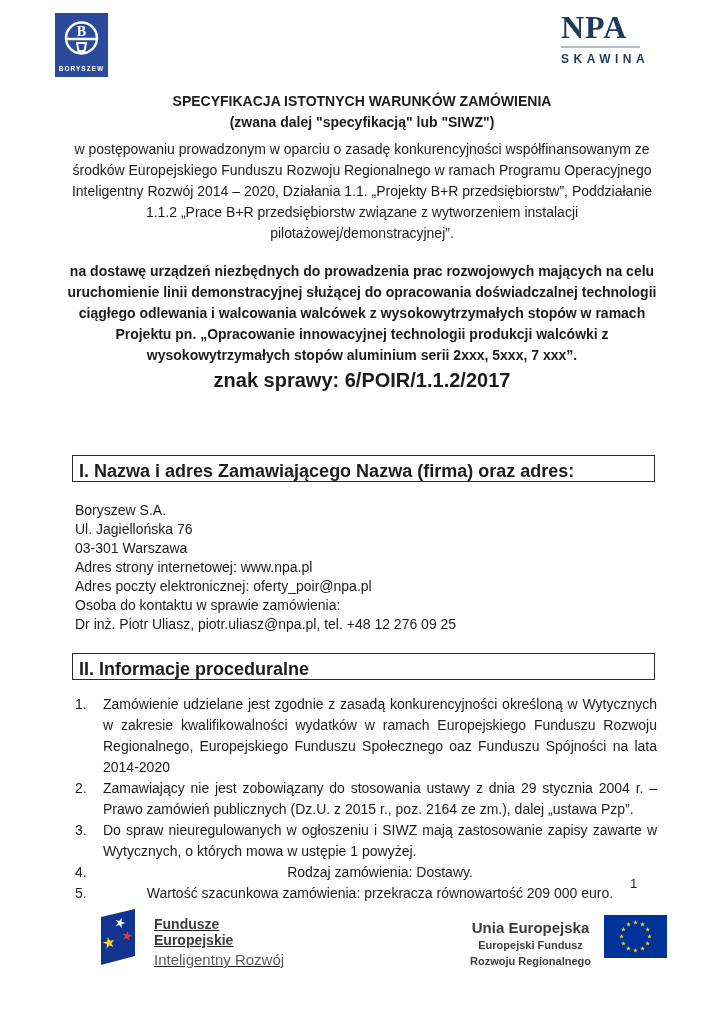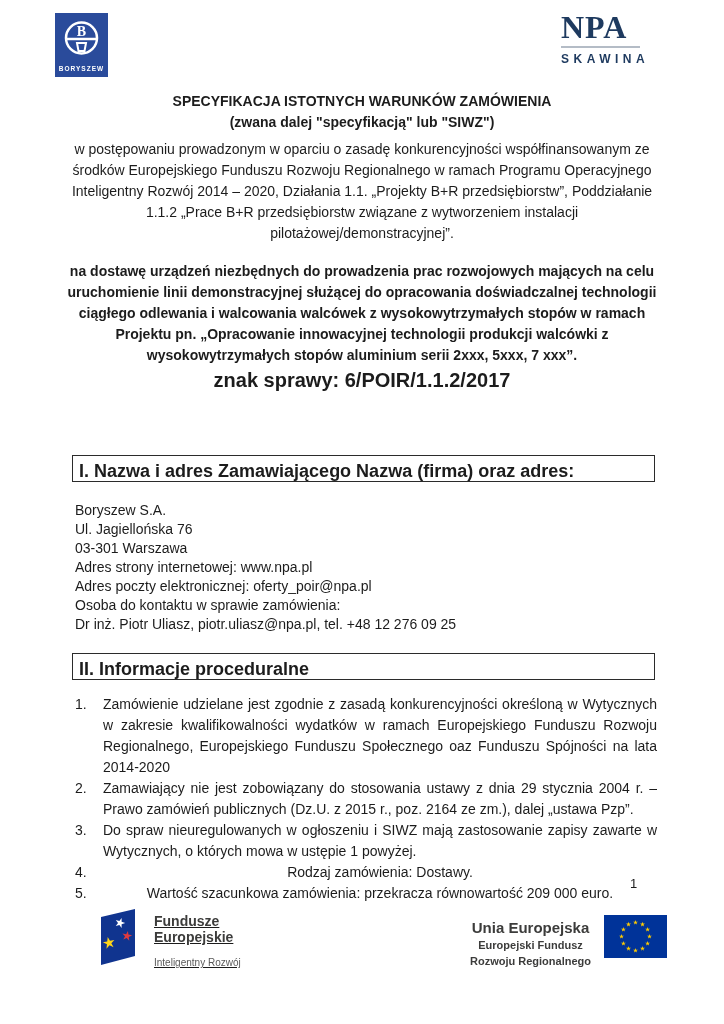--- a/index.html
+++ b/index.html
@@ -75,21 +75,21 @@
   .proc-text { flex: 1; text-align: justify; }
   .proc-text.nojust { text-align: center; }
 
   
   .page-number { position: absolute; left: 630px; top: 876px; font-size: 13px; }
 
   
   .footer-left { position: absolute; left: 95px; top: 908px; display: flex; align-items: flex-end; text-decoration: underline; }
   .footer-left-text { margin-left: 13px; padding-top: 5px; }
   .fe-title { font-weight: bold; font-size: 14px; line-height: 16px; color: #3c3c3b; }
-  .fe-sub { font-size: 10px; color: #595959; margin-top: 12px; }
+  .fe-sub { font-size: 15px; color: #595959; margin-top: 3px; }
 
   .footer-right { position: absolute; right: 57px; top: 915px; display: flex; align-items: flex-start; }
   .footer-right-text { text-align: center; margin-right: 13px; padding-top: 4px; margin-left: 48px; }
   .eu-title { font-weight: bold; font-size: 15px; line-height: 17px; color: #3c3c3b; }
   .eu-sub { font-size: 11px; font-weight: bold; line-height: 13px; color: #3c3c3b; margin-top: 3px; }
 </style>
 </head>
 <body>
 
 <div class="page">

